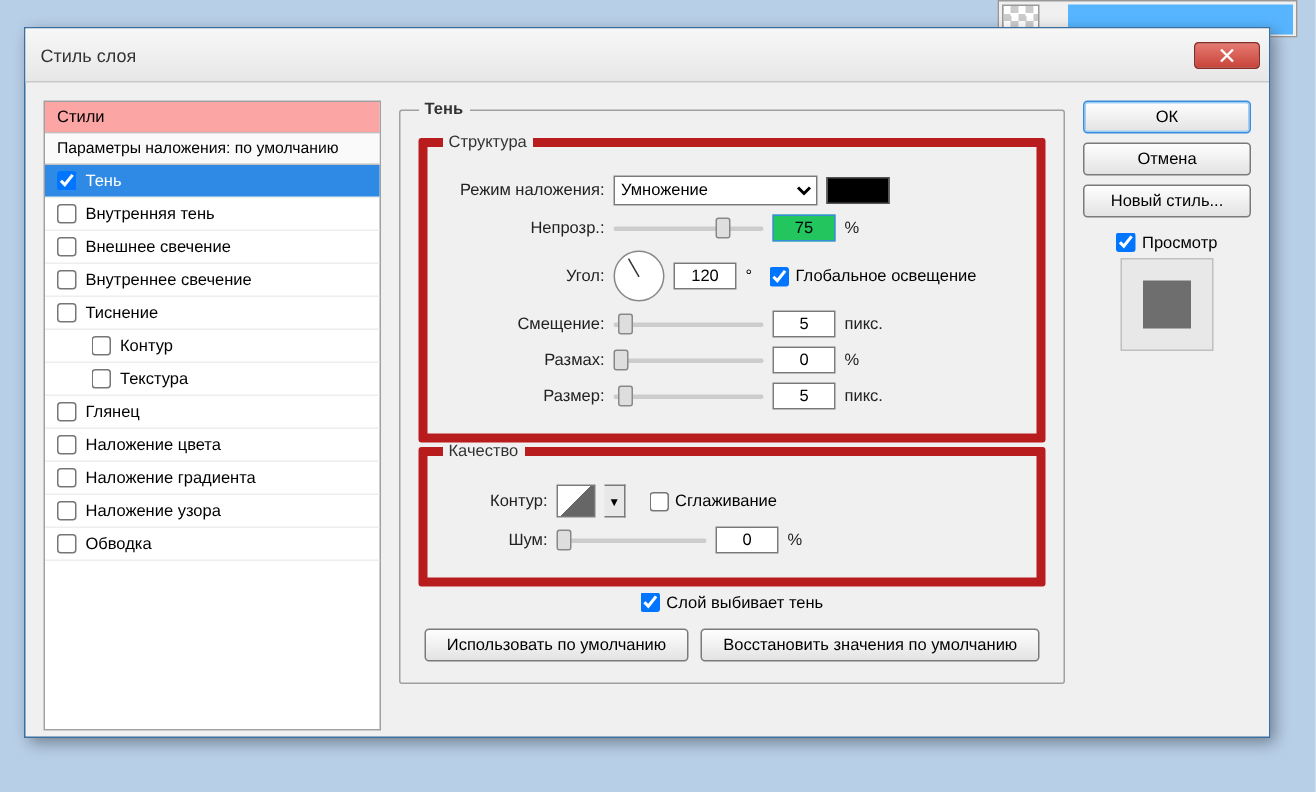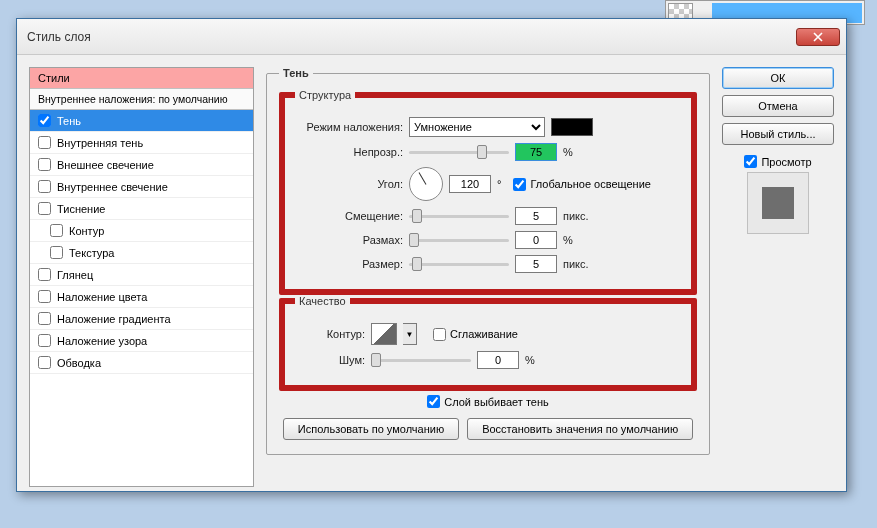--- a/index.html
+++ b/index.html
@@ -84,21 +84,21 @@
     background: #fafafa;
   }
   .style-item {
     display: flex;
     align-items: center;
     gap: 6px;
     padding: 4px 8px;
     border-bottom: 1px solid #eee;
     cursor: pointer;
   }
-  .style-item.sub { padding-left: 20px; }
+  .style-item.sub { padding-left: 31px; }
   .style-item.selected {
     background: #2f8ae6;
     color: #fff;
   }
   .style-item input[type=checkbox] {
     width: 13px; height: 13px;
   }
   .settings-panel {
     flex: 1;
     position: relative;
@@ -295,21 +295,21 @@
       <svg viewBox="0 0 10 10">
           <path d="M1 1 L9 9 M9 1 L1 9" stroke="#fff" stroke-width="1.6"></path>
         </svg>
     </div>
   </div>
 
   <div class="body">
 
     <div class="styles-panel">
       <div class="styles-header">Стили</div>
-      <div class="styles-subheader">Внутреннее наложения: по умолчанию</div>
+      <div class="styles-subheader">Параметры наложения: по умолчанию</div>
       <div id="styles-items">
           <div class="style-item selected">
             <input type="checkbox" checked="" style="">
             <span>Тень</span>
           </div>
           <div class="style-item">
             <input type="checkbox" style="">
             <span>Внутренняя тень</span>
           </div>
           <div class="style-item">

